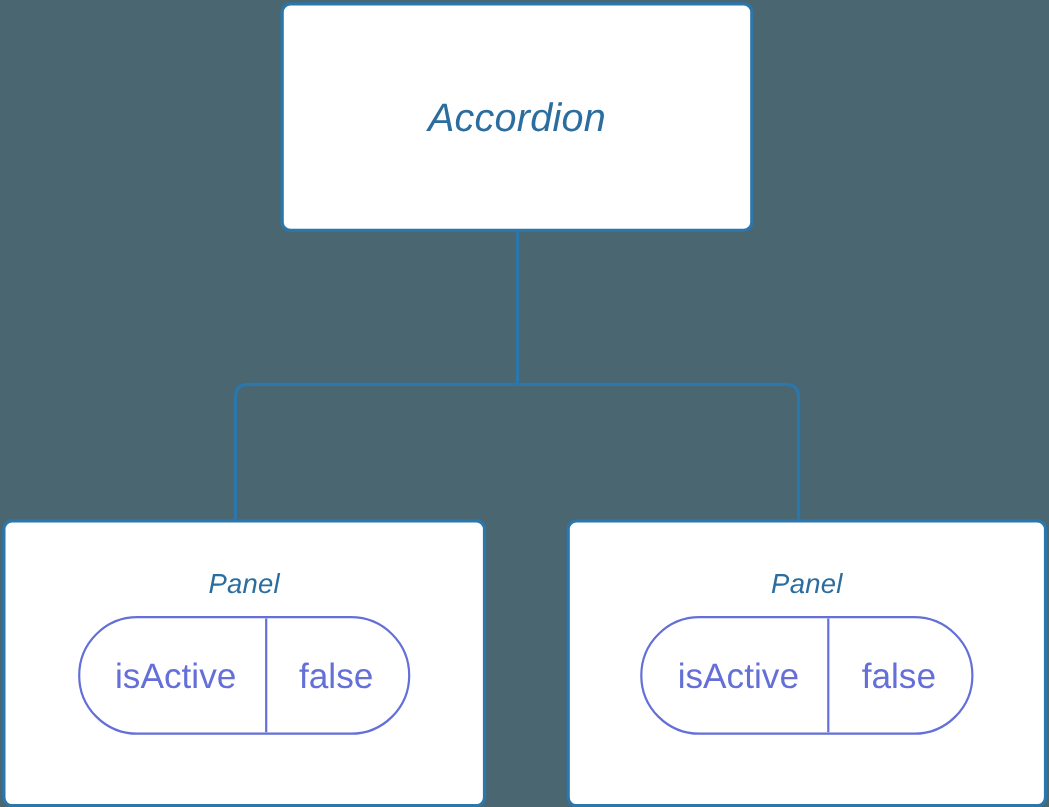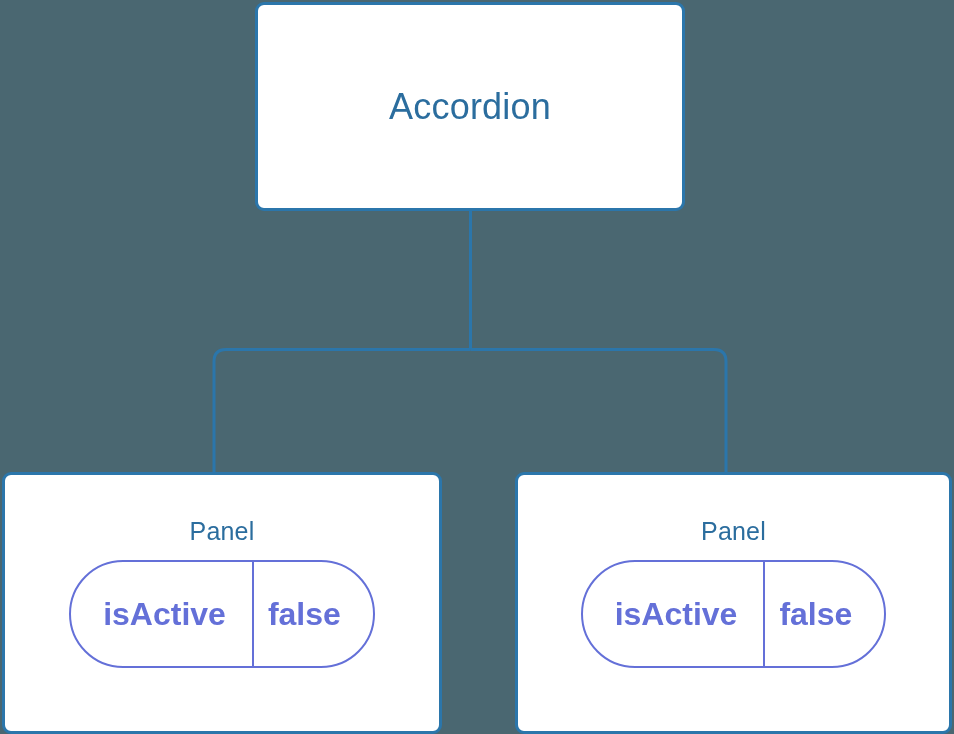--- a/index.html
+++ b/index.html
@@ -58,57 +58,57 @@
     top: 472px;
     width: 437px;
     height: 262px;
   }
 
   .node-title {
     color: #2b6d9e;
     font-weight: 400;
     letter-spacing: 0.2px;
     white-space: nowrap;
+    font-style: italic;
   }
   .node-root .node-title {
     font-size: 36px;
   }
   .node-leaf-left .node-title,
   .node-leaf-right .node-title {
     font-size: 25px;
     margin-top: 42px;
   }
 
   
   .state-pill {
     display: flex;
     align-items: stretch;
     border: 2px solid #6470d8;
     border-radius: 999px;
     height: 104px;
     margin-top: 14px;
     overflow: hidden;
     background: transparent;
-    font-weight: bold;
   }
   .pill-key,
   .pill-value {
     display: flex;
     align-items: center;
     justify-content: center;
     color: #6470d8;
     font-size: 32px;
     white-space: nowrap;
   }
   .pill-key {
     padding: 0 26px 0 32px;
   }
   .pill-value {
     border-left: 2px solid #6470d8;
-    padding: 0 32px 0 14px;
+    padding: 0 32px 0 29px;
   }
 </style>
 </head>
 <body>
 
 <div id="stage">
 
   <svg id="connectors" viewBox="0 0 954 734" width="954" height="734" fill="none">
 
     <path d="M470.5 211 L470.5 349.5" stroke="#2b76ab" stroke-width="3" fill="none"></path>

